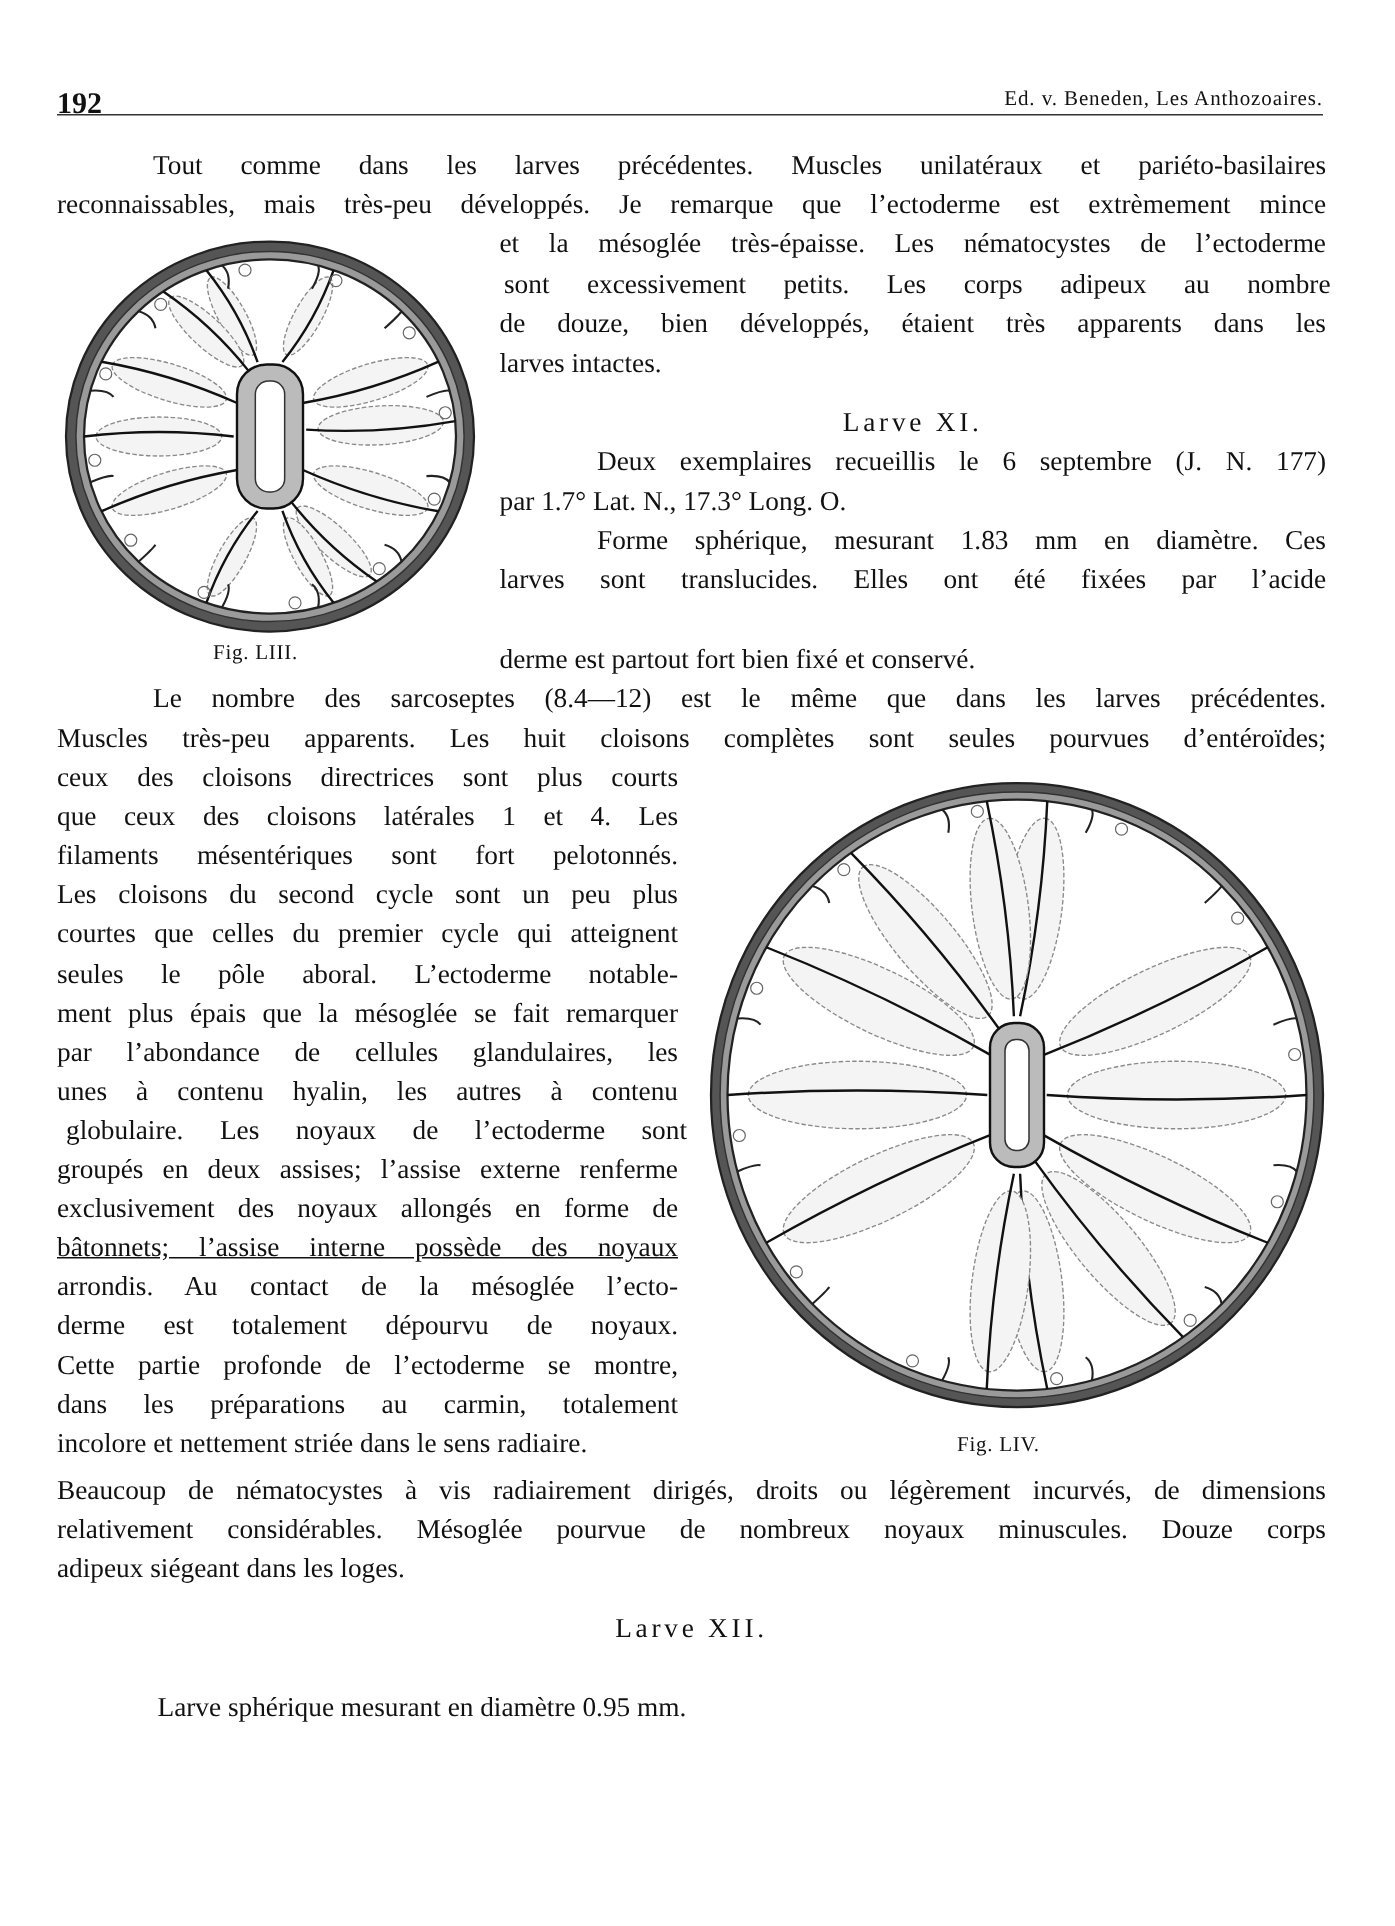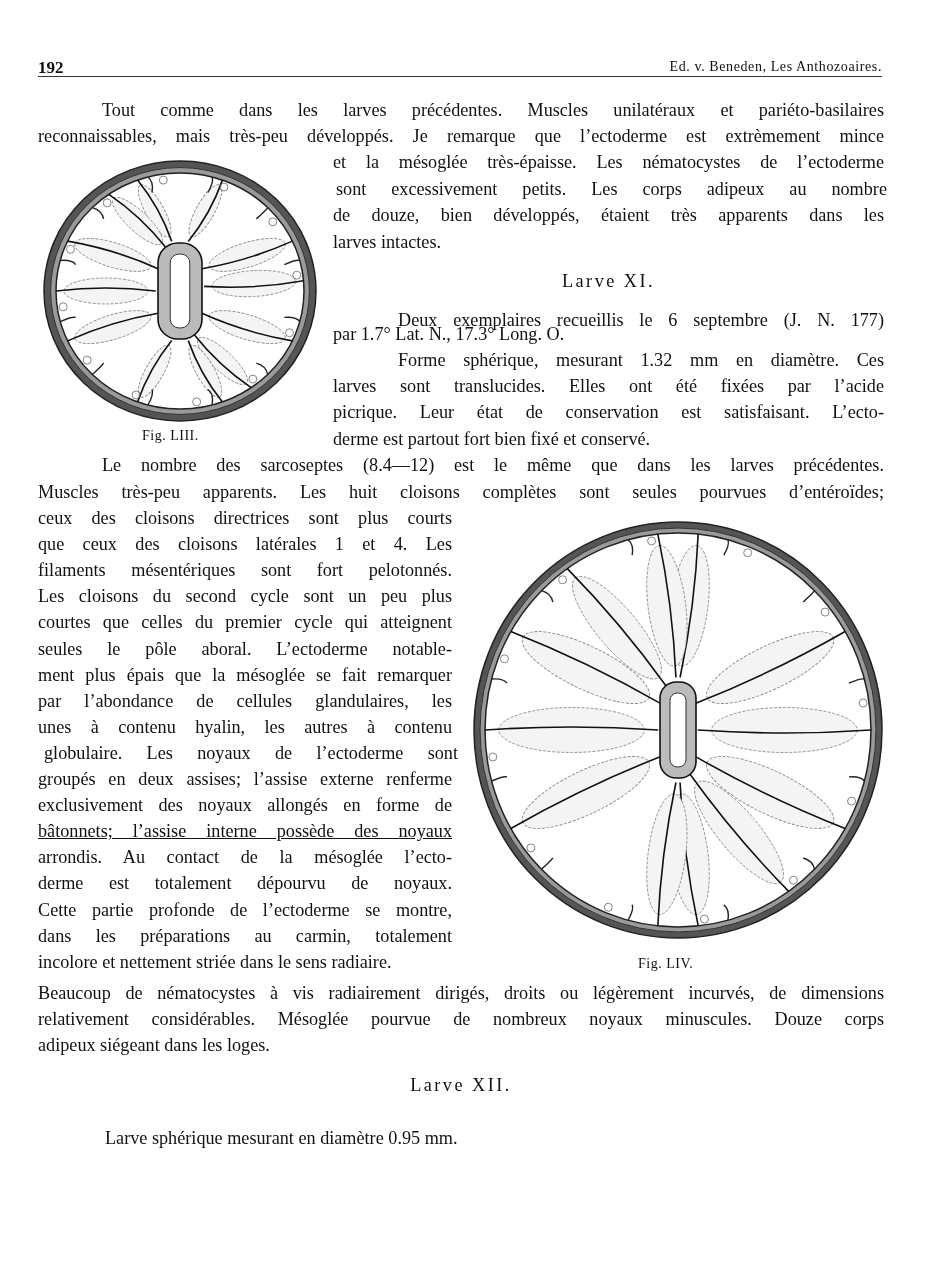--- a/index.html
+++ b/index.html
@@ -3,21 +3,21 @@
   <meta charset="utf-8">
   <style>
     html, body { margin: 0; padding: 0; background: #ffffff; }
     body {
       width: 930px; height: 1284px; position: relative; overflow: hidden;
       font-family: "DejaVu Serif", "Liberation Serif", serif;
       color: #111;
     }
     .page { position: absolute; left: 0; top: 0; width: 930px; height: 1284px; }
     .header { position: absolute; left: 38px; top: 56px; width: 844px; height: 22px; }
-    .page-num { position: absolute; left: 0; top: 2px; font-family: "Liberation Serif", serif; font-weight: bold; font-size: 17px; }
+    .page-num { position: absolute; left: 0; top: 2px; font-family: "Liberation Serif", serif; font-weight: bold; font-size: 20px; }
     .running-head { position: absolute; left: 0; right: 0; top: 3px; text-align: right; font-family: "Liberation Serif", serif; font-size: 14px; letter-spacing: 0.6px; }
     .rule { position: absolute; left: 38px; top: 76px; width: 844px; height: 1px; background: #333; }
 
     .line {
       position: absolute; font-family: "Liberation Serif", serif; font-size: 18.2px;
       line-height: 26px; white-space: nowrap; text-align: justify; text-align-last: justify;
     }
     .line.last { text-align-last: left; }
     .center { text-align: center !important; text-align-last: center !important; }
     .spaced { letter-spacing: 2.5px; }
@@ -38,25 +38,24 @@
   <div class="rule"></div>
 
   <div class="line" style="left:102px; top:97px; width:782px;">Tout comme dans les larves précédentes. Muscles unilatéraux et pariéto-basilaires</div>
   <div class="line" style="left:38px; top:123px; width:846px;">reconnaissables, mais très-peu développés. Je remarque que l’ectoderme est extrèmement mince</div>
   <div class="line" style="left:333px; top:149px; width:551px;">et la mésoglée très-épaisse. Les nématocystes de l’ectoderme</div>
   <div class="line" style="left:336px; top:176px; width:551px;">sont excessivement petits. Les corps adipeux au nombre</div>
   <div class="line" style="left:333px; top:202px; width:551px;">de douze, bien développés, étaient très apparents dans les</div>
   <div class="line last" style="left:333px; top:229px; width:551px;">larves intactes.</div>
 
   <div class="line center spaced" style="left:333px; top:268px; width:551px;">Larve XI.</div>
-  <div class="line" style="left:398px; top:307px; width:486px;">Deux exemplaires recueillis le 6 septembre (J. N. 177)</div>
+  <div class="line" style="left:398px; top:294px; width:486px;">Deux exemplaires recueillis le 6 septembre (J. N. 177)</div>
   <div class="line last" style="left:333px; top:321px; width:551px;">par 1.7° Lat. N., 17.3° Long. O.</div>
-  <div class="line" style="left:398px; top:347px; width:486px;">Forme sphérique, mesurant 1.32 mm en diamètre. Ces</div>
+  <div class="line" style="left:398px; top:347px; width:486px;">Forme sphérique, mesurant 1.83 mm en diamètre. Ces</div>
   <div class="line" style="left:333px; top:373px; width:551px;">larves sont translucides. Elles ont été fixées par l’acide</div>
-  <div class="line" style="left:333px; top:399px; width:551px;">picrique. Leur état de conservation est satisfaisant. L’ecto-</div>
   <div class="line last" style="left:333px; top:426px; width:551px;">derme est partout fort bien fixé et conservé.</div>
 
   <div class="fig" style="left:40px; top:158px;">
     <svg id="fig53" width="280" height="266" viewBox="0 0 280 266">
         <ellipse cx="140" cy="133" rx="136" ry="130" fill="#555" stroke="#222" stroke-width="1.5"></ellipse>
         <ellipse cx="140" cy="133" rx="129.4" ry="123.4" fill="#9a9a9a" stroke="#333" stroke-width="1"></ellipse>
         <ellipse cx="140" cy="133" rx="124" ry="118" fill="#fff" stroke="#222" stroke-width="1.5"></ellipse>
         <ellipse cx="165.34369262043208" cy="52.75025018488343" rx="29.45654403672327" ry="9.11750172565244" transform="rotate(-60.87694230402288 165.34369262043208 52.75025018488343)" fill="#f4f4f4" stroke="#8a8a8a" stroke-width="0.9" stroke-dasharray="3 1.5"></ellipse>
         <path d="M148.2768874684812,83.38422962250404 Q170.58515123055025,55.670372038234454 182.41049777238294,22.116270747262817" fill="none" stroke="#111" stroke-width="1.6"></path>
         <ellipse cx="114.65630737956795" cy="52.75025018488341" rx="29.456544036723255" ry="9.117501725652437" transform="rotate(-119.1230576959771 114.65630737956795 52.75025018488341)" fill="#f4f4f4" stroke="#8a8a8a" stroke-width="0.9" stroke-dasharray="3 1.5"></ellipse>

